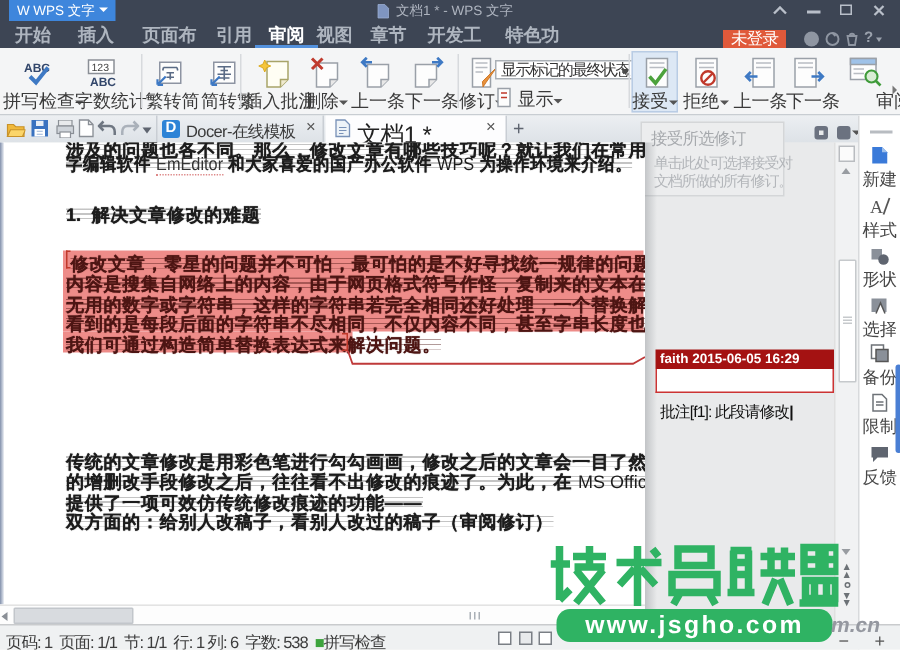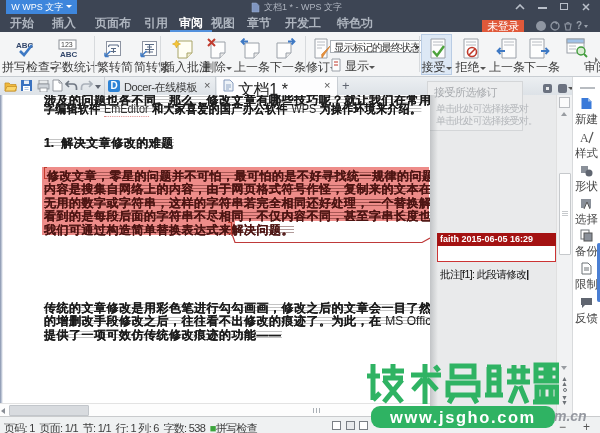--- a/index.html
+++ b/index.html
@@ -230,21 +230,21 @@
   <div class="abs" style="left:543px;top:7px;width:9px;height:9px;background:#6b7280;border-radius:2px;"></div>
       <div class="abs" style="left:546px;top:10px;width:3px;height:3px;background:#e8eaec;"></div>
   <div class="abs" style="left:558px;top:7px;width:9px;height:9px;background:#6b7280;border-radius:2px;"></div>
   <div class="abs" style="left:568px;top:10px;width:0;height:0;border-left:3px solid transparent;border-right:3px solid transparent;border-top:3.5px solid #555;"></div>
 </div>
 <div class="abs" id="pane"></div>
 
 <div class="abs" style="left:427px;top:81px;width:96px;height:50px;background:#ecedee;border:1px solid #d4d6d8;">
   <div style="position:absolute;left:6px;top:3px;font-size:11px;color:#a6a9ad;letter-spacing:-.5px;white-space:nowrap;">接受所选修订</div>
   <div style="position:absolute;left:8px;top:20px;font-size:10px;color:#b3b6ba;letter-spacing:-.8px;white-space:nowrap;">单击此处可选择接受对</div>
-  <div style="position:absolute;left:8px;top:32px;font-size:10px;color:#b3b6ba;letter-spacing:-.8px;white-space:nowrap;">单击此处可选择接受对。</div>
+  <div style="position:absolute;left:8px;top:32px;font-size:10px;color:#b3b6ba;letter-spacing:-.8px;white-space:nowrap;">文档所做的所有修订。</div>
 </div>
 
 <div class="abs" style="left:437px;top:233px;width:130px;height:13px;background:#a41212;color:#fff;font-size:9px;font-weight:bold;line-height:13px;white-space:nowrap;padding-left:3px;">faith 2015-06-05 16:29</div>
 <div class="abs" style="left:437px;top:246px;width:119px;height:16px;background:#fff;border:1px solid #c33;border-top:none;">
   <div style="position:absolute;left:2px;top:2px;font-size:10.5px;color:#111;letter-spacing:-.6px;white-space:nowrap;margin-top:20px;">批注[f1]: 此段请修改<span style="font-weight:bold">|</span></div>
 </div>
 <div class="abs" id="paneshadow"></div>
 <div class="abs" id="vscroll">
   <div style="position:absolute;left:2px;top:2px;width:11px;height:11px;border:1px solid #b9bcc0;background:#fbfbfb;"></div>
   <div style="position:absolute;left:4px;top:17px;width:0;height:0;border-left:3.5px solid transparent;border-right:3.5px solid transparent;border-bottom:4px solid #989ca1;"></div>
@@ -298,20 +298,21 @@
   <div class="tl hl" style="left:44px;top:115.2px;">看到的是每段后面的字符串不尽相同，不仅内容不同，甚至字串长度也不同。遇到这种情况，</div>
   <div class="tl hl" style="left:44px;top:128.6px;">我们可通过构造简单替换表达式来解决问题。</div>
   <div class="abs" style="left:44px;top:72px;width:3px;height:12px;border:1.2px solid #c0392b;border-right:none;"></div>
   <div class="abs" style="left:228px;top:127px;width:4px;height:12px;border:1.2px solid #c0392b;border-left:none;"></div>
   <svg class="abs" style="left:230px;top:138px;" width="200" height="12" viewBox="0 0 200 12">
         <path d="M2 1 L5 9.5 H192 L200 5" fill="none" stroke="#bf3a3a" stroke-width="1.2"></path>
       </svg>
   <div class="tl" style="left:44px;top:207px;">传统的文章修改是用彩色笔进行勾勾画画，修改之后的文章会一目了然。电子稿如果用普通</div>
   <div class="tl" style="left:44px;top:220.4px;">的增删改手段修改之后，往往看不出修改的痕迹了。为此，在 <span style="font-weight:normal;text-shadow:none;letter-spacing:0;">MS Office</span> 或  中</div>
   <div class="tl" style="left:44px;top:233.8px;">提供了一项可效仿传统修改痕迹的功能——</div>
+  <div class="tl" style="left:44px;top:247.2px;">双方面的：给别人改稿子，看别人改过的稿子（审阅修订）</div>
 </div>
 <div class="abs" id="pageedge"></div>
 <div class="abs" id="hscroll">
   <div style="position:absolute;left:1px;top:4px;width:0;height:0;border-top:3.5px solid transparent;border-bottom:3.5px solid transparent;border-right:4px solid #8a8f96;"></div>
   <div style="position:absolute;left:9px;top:1px;width:80px;height:11px;background:#d8dbdf;border:1px solid #c2c6cb;border-radius:1px;"></div>
   <div style="position:absolute;left:313px;top:4px;width:1px;height:5px;background:#aab0b6;box-shadow:3px 0 0 #aab0b6,6px 0 0 #aab0b6;"></div>
 </div>
 <div class="abs" id="statusbar">
   <div style="position:absolute;left:4px;top:4px;white-space:nowrap;font-size:11px;letter-spacing:-.7px;color:#3c3c3c;">页码: 1&nbsp;&nbsp;页面: 1/1&nbsp;&nbsp;节: 1/1&nbsp;&nbsp;行: 1&nbsp;列: 6&nbsp;&nbsp;字数: 538&nbsp;&nbsp;<span style="color:#3da43d;">■</span>拼写检查</div>
   <div style="position:absolute;left:332px;top:4px;width:9px;height:9px;border:1px solid #7a7f85;background:#fff;"></div>

